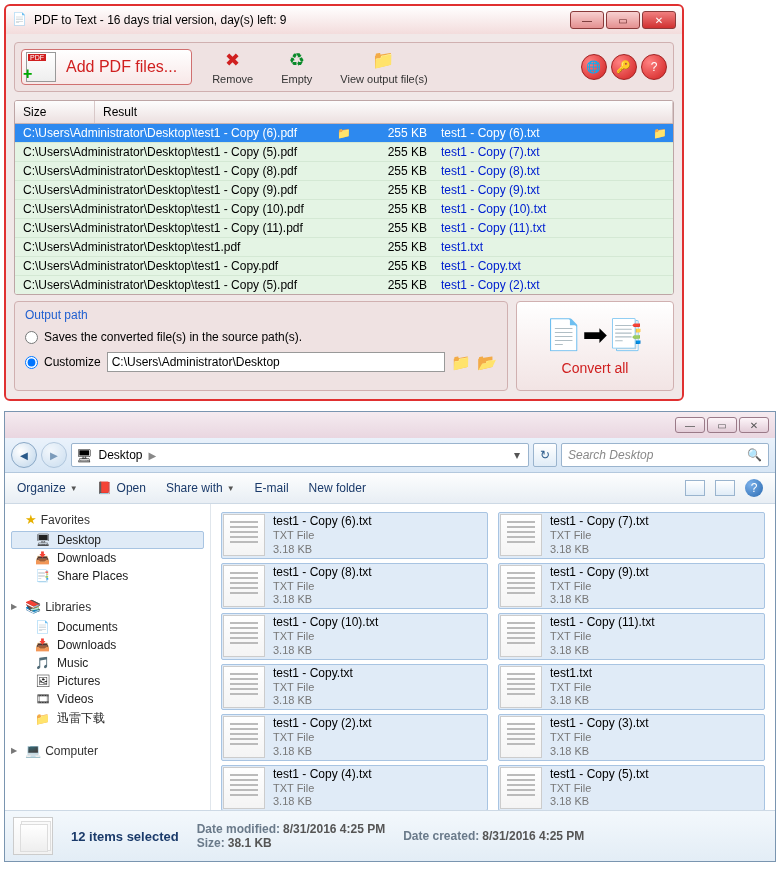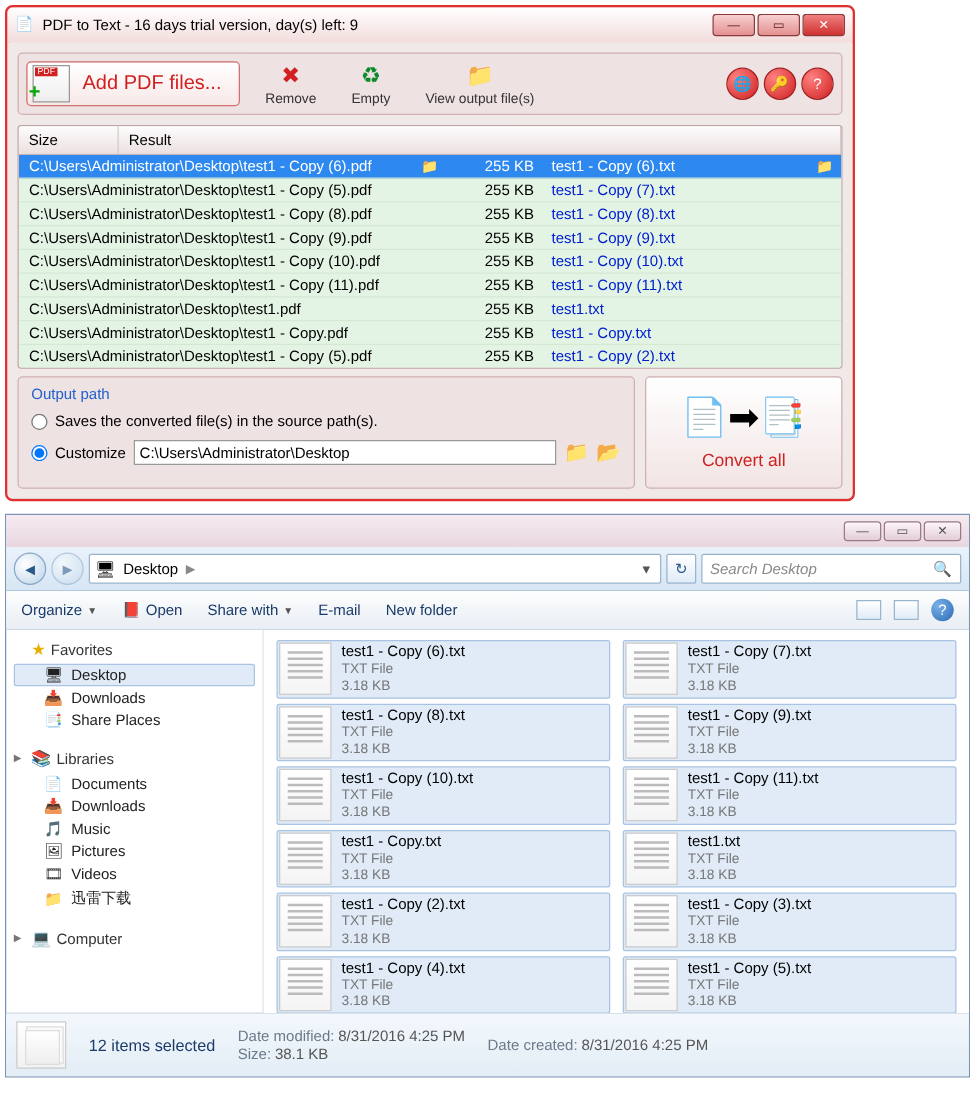--- a/index.html
+++ b/index.html
@@ -98,21 +98,21 @@
 .file-grid { display:grid; grid-template-columns: 1fr 1fr; gap:4px 10px; }
 .file-item { display:flex; gap:8px; padding:2px; border-radius:2px; }
 .file-item.sel { background:#e0ebf7; border:1px solid #a8c4e2; padding:1px; }
 .file-thumb { width:42px; height:42px; background:linear-gradient(#fff,#f4f4f4); border:1px solid #ccc; position:relative; flex-shrink:0; }
 .file-thumb::before { content:""; position:absolute; top:6px; left:6px; right:6px; height:2px; background:#bbb; box-shadow: 0 5px 0 #bbb, 0 10px 0 #bbb, 0 15px 0 #bbb, 0 20px 0 #bbb; }
 .file-meta { display:flex; flex-direction:column; justify-content:center; line-height:1.25; }
 .file-meta .fname { font-size:12px; color:#000; }
 .file-meta .ftype { font-size:11px; color:#777; }
 .file-meta .fsize { font-size:11px; color:#777; }
 
-.status-bar { display:flex; align-items:center; gap:18px; padding:6px 8px; background:linear-gradient(#f3f8fc,#e3edf6); border-top:1px solid #cdd9e5; }
+.status-bar { display:flex; align-items:center; gap:18px; padding:6px 8px; background:linear-gradient(#f3f8fc,#e3edf6); border-top:1px solid #cdd9e5;font-weight:bold; }
 .status-thumb { width:40px; height:38px; background:linear-gradient(#fff,#f2f2f2); border:1px solid #ccc; position:relative; }
 .status-thumb::after{ content:""; position:absolute; left:6px; top:6px; width:26px; height:26px; background:linear-gradient(#fff,#eee); border:1px solid #ddd; box-shadow:2px -2px 0 #fafafa, 2px -2px 0 1px #ddd; }
 .status-main { font-size:13px; color:#1a3a6a; }
 .status-kv { font-size:11px; color:#555; }
 .status-kv .k { color:#6a7a8a; }
 
 
 .ft-body::-webkit-scrollbar { width:16px; }
 .ft-body::-webkit-scrollbar-track { background:#f0e4e4; }
 .ft-body::-webkit-scrollbar-thumb { background:linear-gradient(#f0d8d8,#e0b8b8); border:1px solid #caa; border-radius:3px; }

